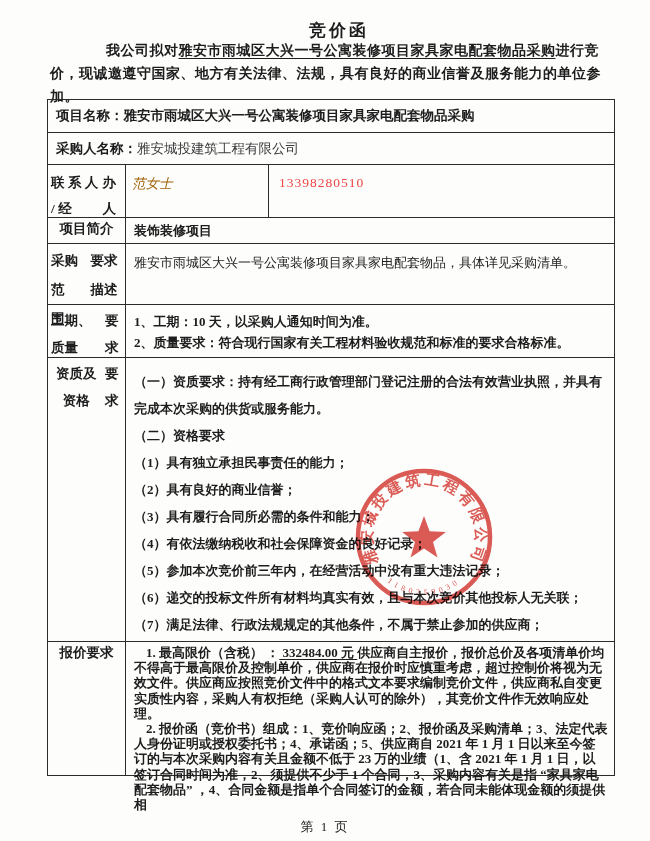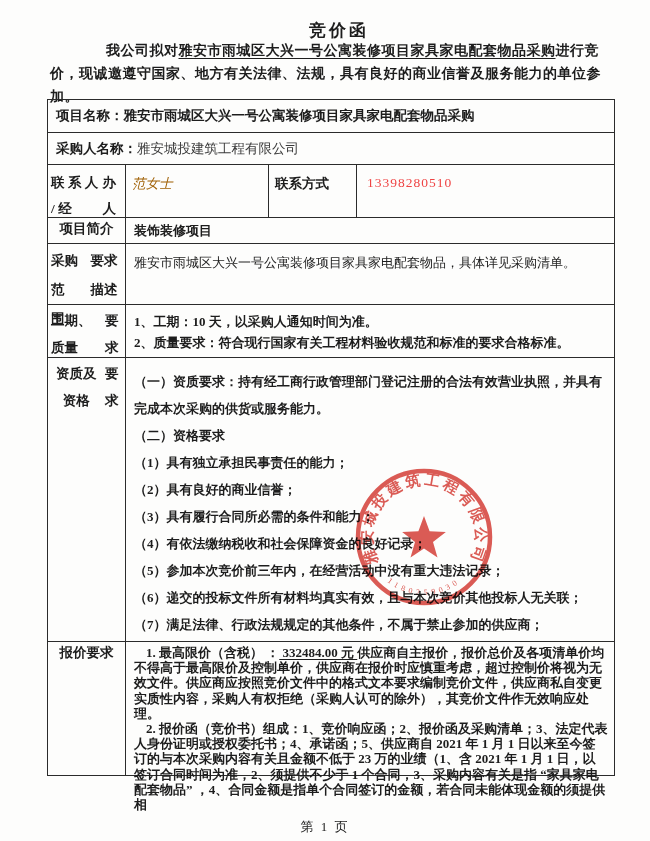--- a/index.html
+++ b/index.html
@@ -98,21 +98,20 @@
           <span class="light">雅安城投建筑工程有限公司</span>
         </div>
     </div>
 
     <div class="trow r3">
       <div class="cell lbl">
         <div>联 系 人 / 经</div>
         <div>办人</div>
       </div>
       <div class="cell c-name">范女士</div>
-      <div class="cell c-mlabel">联系方式</div>
       <div class="cell c-mvalue">13398280510</div>
     </div>
 
     <div class="trow r4">
       <div class="cell lbl">项目简介</div>
       <div class="cell cnt">装饰装修项目</div>
     </div>
 
     <div class="trow r5">
       <div class="cell lbl">

